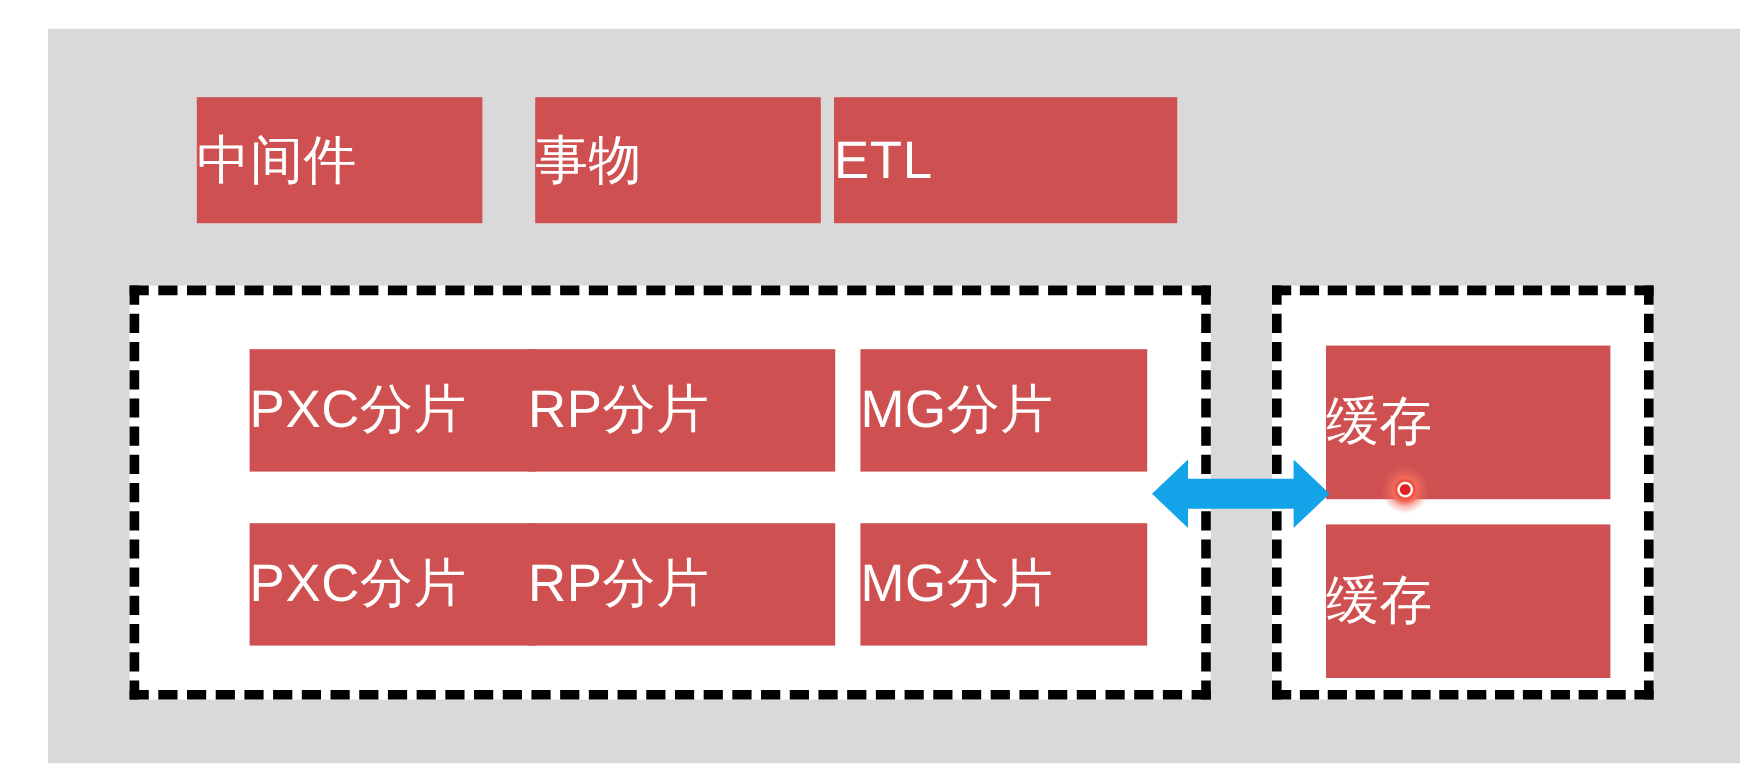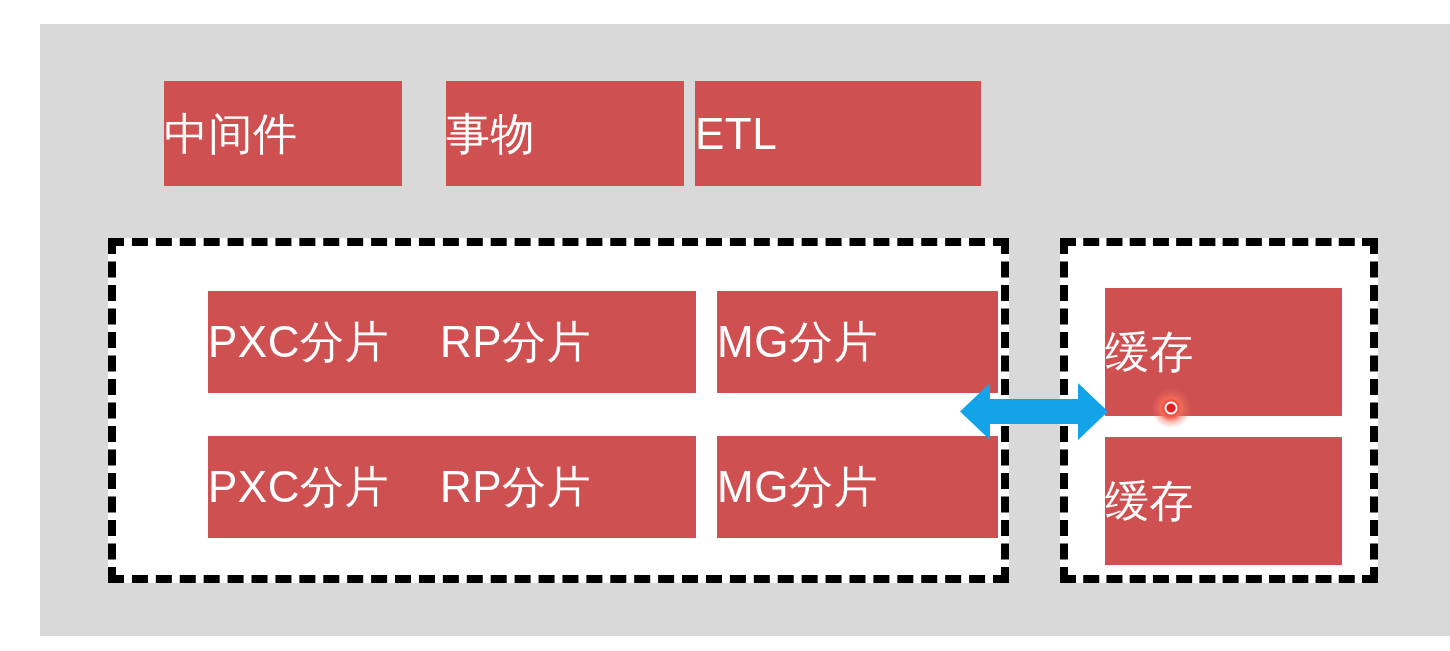--- a/index.html
+++ b/index.html
@@ -65,21 +65,21 @@
   }
   #group-shards { left: 108px;  top: 238px; width: 901px; height: 345px; }
   #group-cache  { left: 1060px; top: 238px; width: 318px; height: 345px; }
 
   
   .shard-box { height: 102px; }
   .shard-row-1 { top: 291px; }
   .shard-row-2 { top: 436px; }
   .col-pxc { left: 164px;  width: 238px; margin-left: 44px; }
   .col-rp  { left: 440px;  width: 256px; }
-  .col-mg  { left: 717px;  width: 281px; }
+  .col-mg  { left: 717px;  width: 239px; }
 
   
   .cache-box { left: 1105px; width: 237px; height: 128px; }
   #cache-top    { top: 288px; }
   #cache-bottom { top: 437px; }
 
   
   #double-arrow {
     position: absolute;
     left: 960px;

